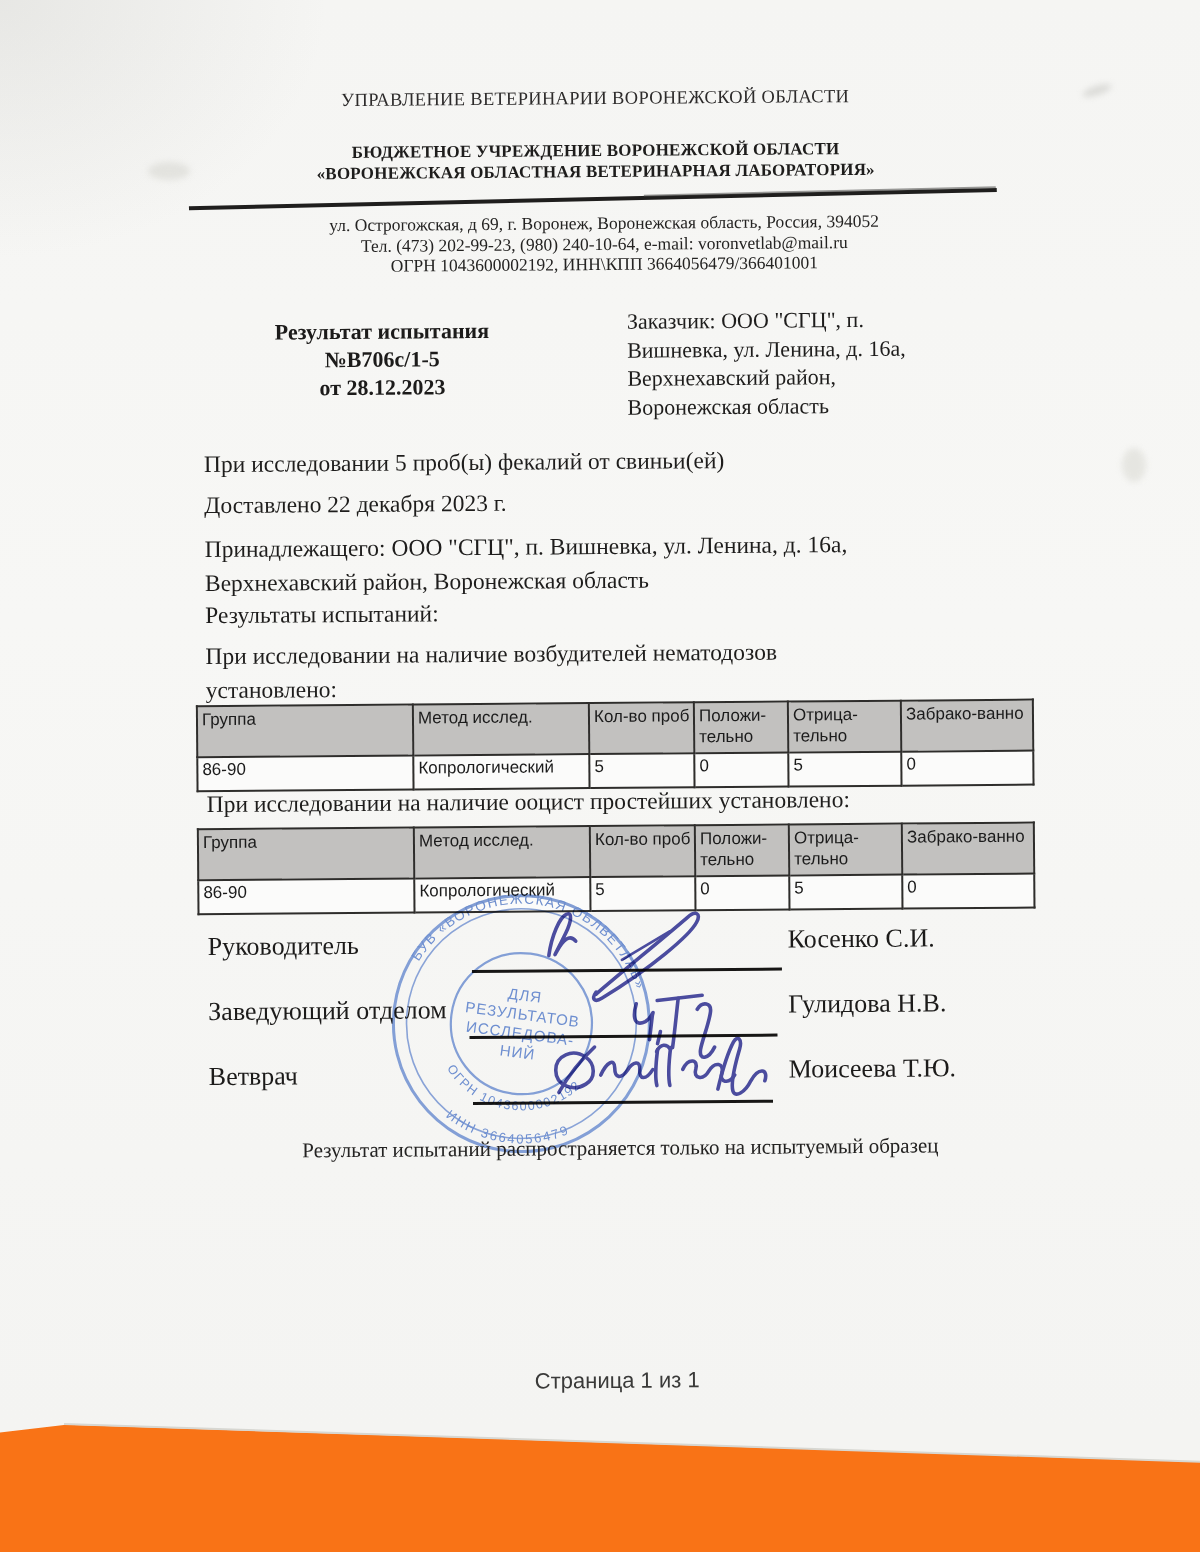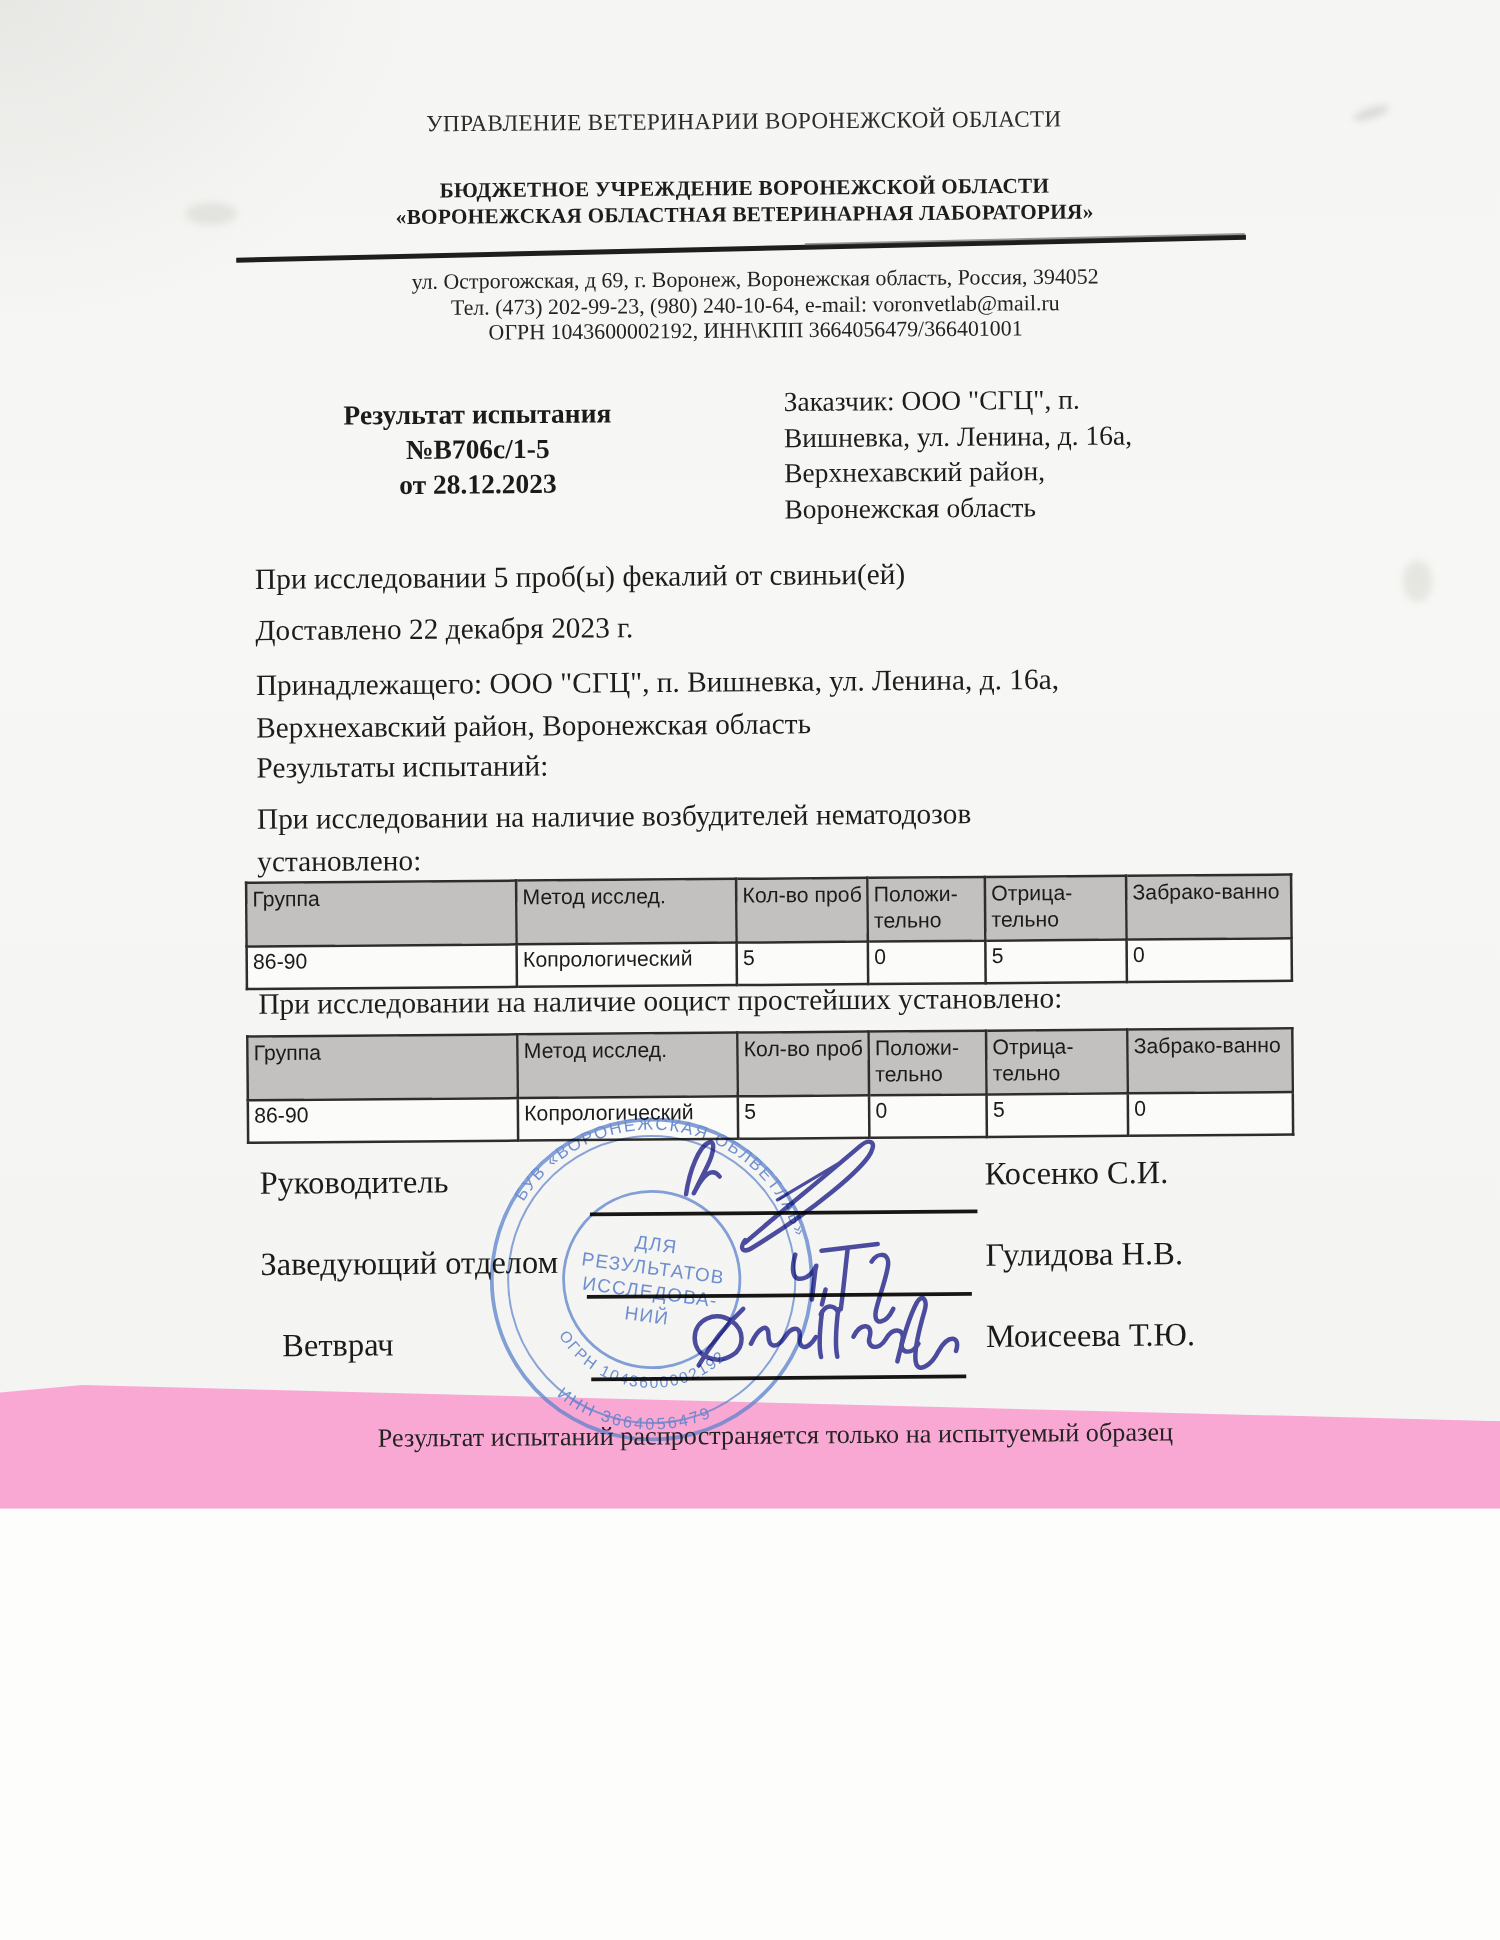--- a/index.html
+++ b/index.html
@@ -1,16 +1,16 @@
 <!DOCTYPE html>
 <html><head>
 <meta charset="utf-8">
 <style>
   html,body{margin:0;padding:0;background:#fdfdfc;}
-  .canvas{position:relative;width:1200px;height:1207px;overflow:hidden;background:#f9a8d4;
+  .canvas{position:relative;width:1200px;height:1552px;overflow:hidden;background:#f97316;
           font-family:"Liberation Serif", serif;color:#222;}
   
   .paper{position:absolute;inset:0;background:linear-gradient(180deg,#f5f5f3 0%,#f7f7f5 40%,#f4f4f2 92%);
          clip-path:polygon(0 0,100% 0,100% 94.2%,5.5% 91.8%,0 92.3%);}
   .paper-shade-tl{position:absolute;left:0;top:0;width:330px;height:260px;
          background:radial-gradient(ellipse at 0% 0%,rgba(190,190,185,.25),rgba(0,0,0,0) 70%);}
   .paper-edge{position:absolute;left:64px;top:1423px;width:1140px;height:2px;background:#d7d7d2;
          transform:rotate(1.9deg);transform-origin:left center;}
   .smudge{position:absolute;border-radius:50%;filter:blur(3px);}
   .content{position:absolute;inset:0;transform:rotate(-0.45deg);transform-origin:600px 720px;}
@@ -152,21 +152,21 @@
         <td>5</td>
         <td>0</td>
         <td>5</td>
         <td>0</td>
       </tr>
     </tbody>
       </table>
 
     <div class="abs sig-role" style="left:206px;top:929px;">Руководитель</div>
     <div class="abs sig-role" style="left:206px;top:994px;">Заведующий отделом</div>
-    <div class="abs sig-role" style="left:223px;top:1059px;">Ветврач</div>
+    <div class="abs sig-role" style="left:206px;top:1059px;">Ветврач</div>
 
     <div class="sig-line" style="left:470px;top:969px;width:310px;"></div>
     <div class="sig-line" style="left:467px;top:1035px;width:308px;"></div>
     <div class="sig-line" style="left:470px;top:1101px;width:300px;"></div>
 
     <div class="abs sig-name" style="left:786px;top:926px;">Косенко С.И.</div>
     <div class="abs sig-name" style="left:786px;top:991px;">Гулидова Н.В.</div>
     <div class="abs sig-name" style="left:786px;top:1056px;">Моисеева Т.Ю.</div>
 
     <svg class="stamp" viewBox="0 0 270 270">

